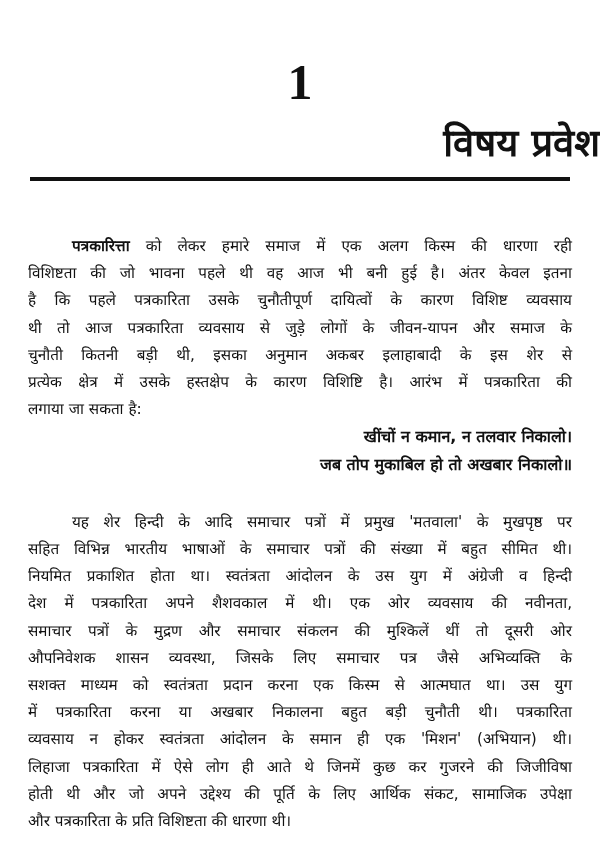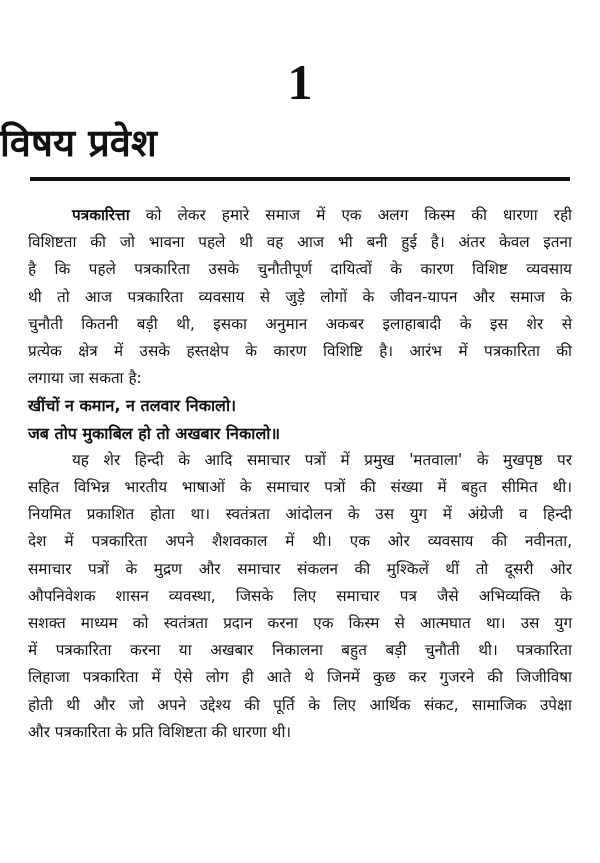--- a/index.html
+++ b/index.html
@@ -6,34 +6,34 @@
   body {
     width: 600px; height: 863px; overflow: hidden; position: relative;
     color: #111; font-family: "DejaVu Sans", "Liberation Sans", sans-serif;
   }
   .chapter-num {
     position: absolute; left: 0; width: 600px; top: 52px; text-align: center;
     font-family: "Liberation Serif", "DejaVu Serif", serif; font-weight: bold;
     font-size: 50px; line-height: 60px;
   }
   .chapter-title {
-    position: absolute; left: 0; width: 600px; top: 118px; text-align: left;
+    position: absolute; left: 0; width: 600px; top: 118px; text-align: right;
     font-weight: bold; font-size: 38px; line-height: 50px;
   }
   .rule {
     position: absolute; left: 30px; width: 540px; top: 177px; height: 4px; background: #111;
   }
   .body-text {
     position: absolute; left: 28px; width: 544px; top: 202px;
     font-size: 15.3px; line-height: 27.2px; text-align: justify;
   }
   .line { display: block; white-space: nowrap; text-align-last: justify; text-align: justify; }
   .line.last { text-align-last: left; }
-  .line.indent { padding-left: 44px; }
-  .couplet { display: block; text-align: left; font-weight: bold; font-size: 16px; white-space: nowrap; }
+  .line.indent { padding-left: 44px; margin-top: 31px; }
+  .couplet { display: block; text-align: right; font-weight: bold; font-size: 16px; white-space: nowrap; }
   b.lead { font-weight: bold; }
 </style>
 </head>
 <body>
 
 <div class="chapter-num">1</div>
 <div class="chapter-title">विषय प्रवेश</div>
 <div class="rule"></div>
 
 <div class="body-text">
@@ -49,16 +49,17 @@
   <span class="couplet">जब तोप मुकाबिल हो तो अखबार निकालो॥</span>
 
   <span class="line indent">यह शेर हिन्दी के आदि समाचार पत्रों में प्रमुख 'मतवाला' के मुखपृष्ठ पर</span>
   <span class="line">सहित विभिन्न भारतीय भाषाओं के समाचार पत्रों की संख्या में बहुत सीमित थी।</span>
   <span class="line">नियमित प्रकाशित होता था। स्वतंत्रता आंदोलन के उस युग में अंग्रेजी व हिन्दी</span>
   <span class="line">देश में पत्रकारिता अपने शैशवकाल में थी। एक ओर व्यवसाय की नवीनता,</span>
   <span class="line">समाचार पत्रों के मुद्रण और समाचार संकलन की मुश्किलें थीं तो दूसरी ओर</span>
   <span class="line">औपनिवेशक शासन व्यवस्था, जिसके लिए समाचार पत्र जैसे अभिव्यक्ति के</span>
   <span class="line">सशक्त माध्यम को स्वतंत्रता प्रदान करना एक किस्म से आत्मघात था। उस युग</span>
   <span class="line">में पत्रकारिता करना या अखबार निकालना बहुत बड़ी चुनौती थी। पत्रकारिता</span>
+  <span class="line">व्यवसाय न होकर स्वतंत्रता आंदोलन के समान ही एक 'मिशन' (अभियान) थी।</span>
   <span class="line">लिहाजा पत्रकारिता में ऐसे लोग ही आते थे जिनमें कुछ कर गुजरने की जिजीविषा</span>
   <span class="line">होती थी और जो अपने उद्देश्य की पूर्ति के लिए आर्थिक संकट, सामाजिक उपेक्षा</span>
   <span class="line last">और पत्रकारिता के प्रति विशिष्टता की धारणा थी।</span>
 </div>
 
 </body></html>

